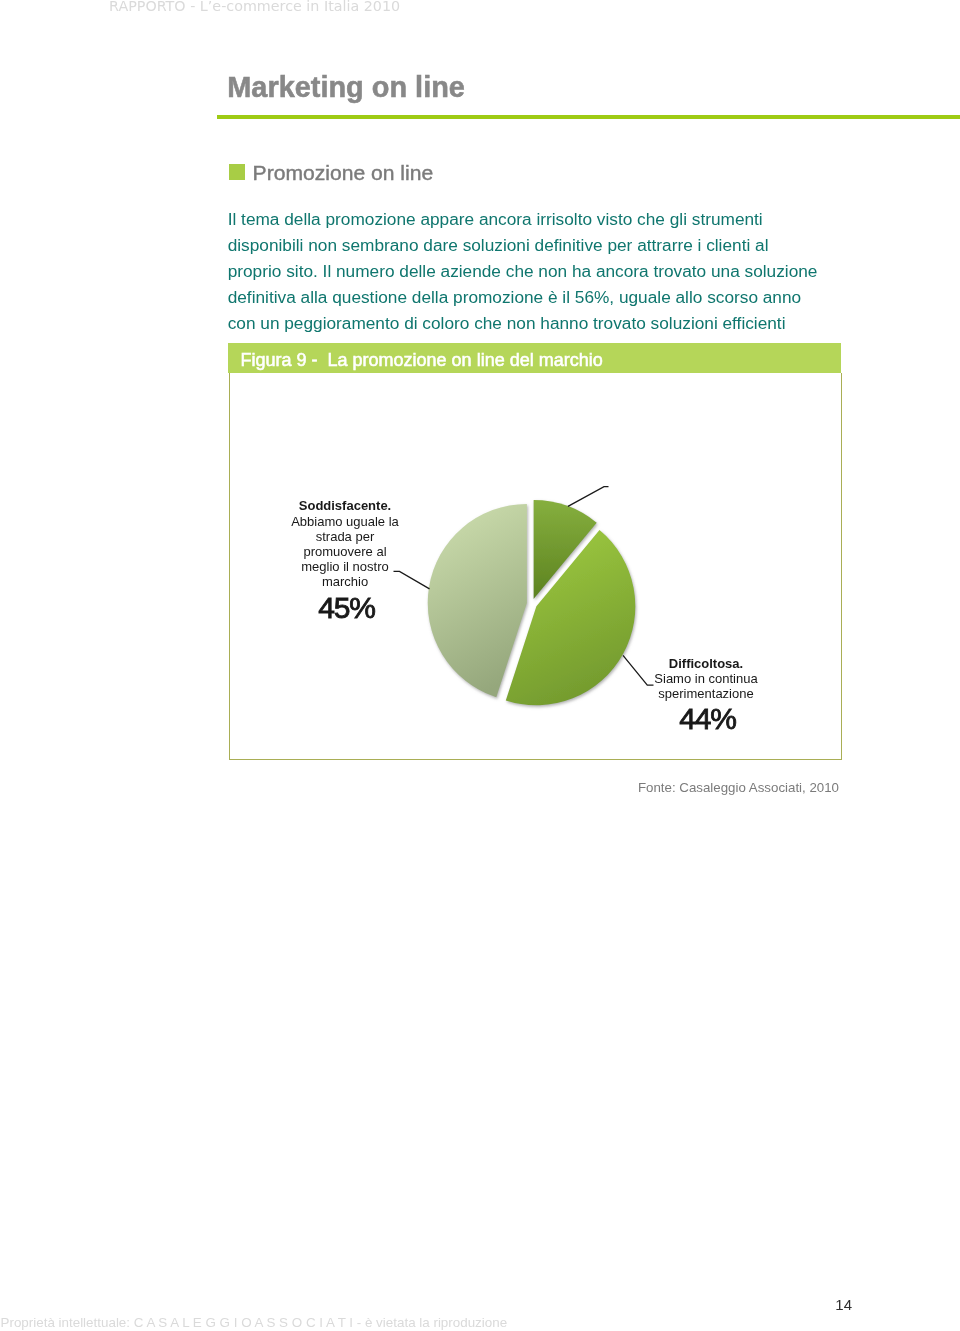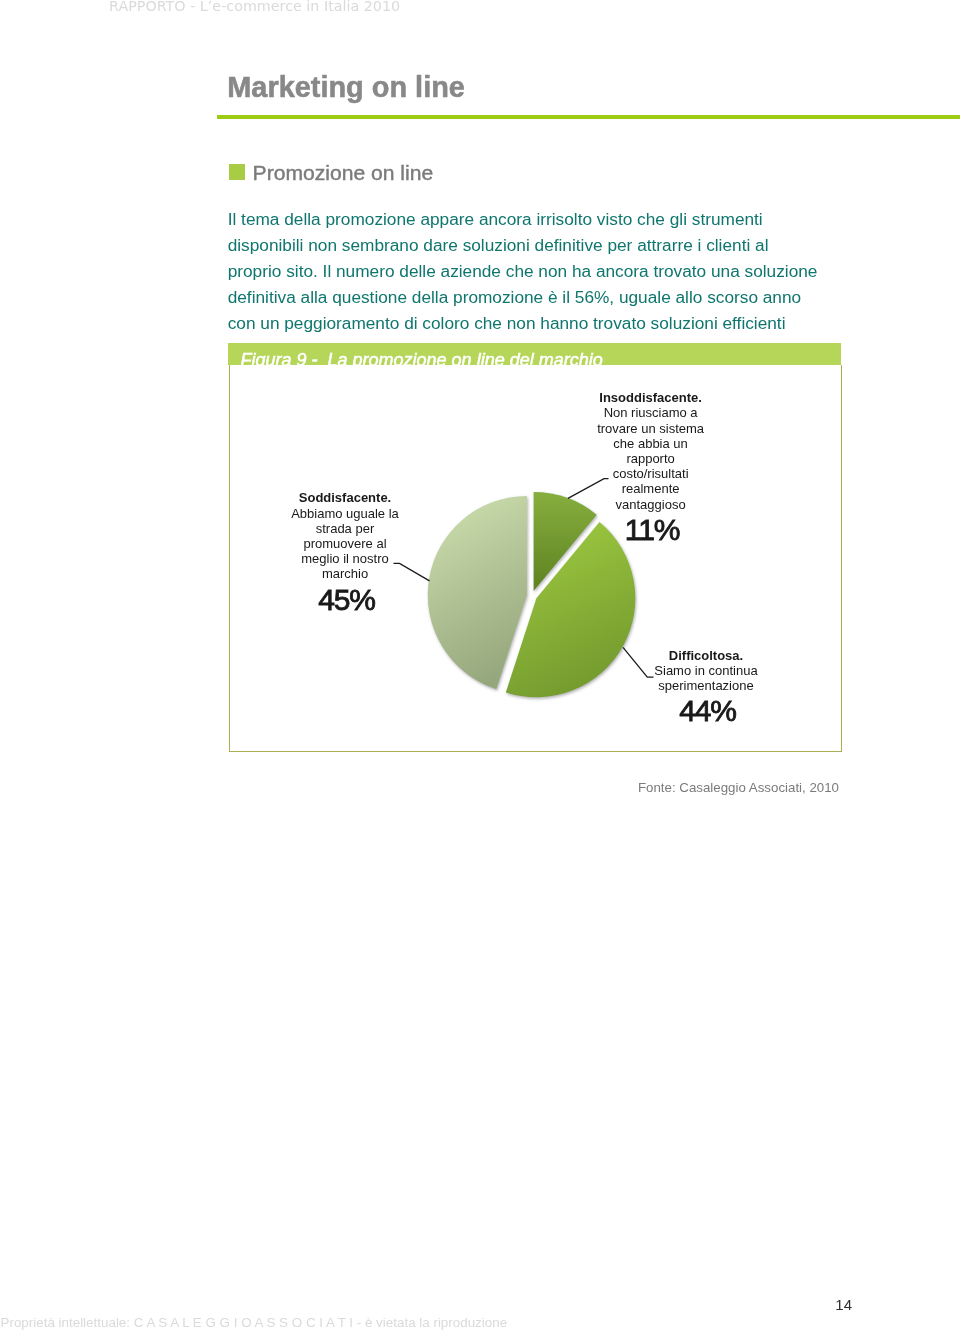--- a/index.html
+++ b/index.html
@@ -20,21 +20,21 @@
   
   #bullet-square{left:228.9px;top:164.2px;width:16.4px;height:16.2px;background:#a8cd45;}
   #section-head{left:252.6px;top:162.3px;font-size:21.1px;line-height:22px;color:#7b7b7b;
                 -webkit-text-stroke:0.45px #7b7b7b;white-space:nowrap;}
 
   
   #body-text{left:227.7px;top:205.5px;width:592px;font-size:17.25px;line-height:26px;color:#0f766e;}
 
   
   #figure{left:228px;top:342.6px;width:613px;}
-  #figure-bar{height:22px;background:#b5d659;position:relative;font-style:italic;}
+  #figure-bar{height:30px;background:#b5d659;position:relative;}
   #figure-caption{position:absolute;will-change:opacity;left:12.5px;top:7.05px;color:#ffffff;
                   -webkit-text-stroke:0.55px #ffffff;
                   font-size:18px;line-height:20px;white-space:pre;}
   #figure-body{height:387.8px;width:613px;margin-left:1px;box-sizing:border-box;border:1px solid #a9ae55;border-top:none;background:#fff;position:relative;}
   #pie-svg{position:absolute;left:-2px;top:0px;}
 
   .lbl{position:absolute;will-change:opacity;text-align:center;color:#191919;font-size:13px;line-height:15.2px;}
   .lbl-title{font-weight:bold;}
   .lbl-val{font-size:30px;line-height:35px;position:relative;left:1.5px;
             -webkit-text-stroke:0.85px #191919;letter-spacing:-1.1px;}
@@ -90,31 +90,20 @@
         <path fill="url(#grad-0)" d="M533.6,606.6 L533.6,507.6 A99,99 0 0,1 596.7,530.3 Z"></path>
         <path fill="url(#grad-1)" d="M536.4,613.9 L599.5,537.6 A99,99 0 0,1 505.8,708.0 Z"></path>
       </g>
       <g stroke="#1a1a1a" stroke-width="1.3" fill="none" stroke-linejoin="miter">
         <path d="M568,514 L604,494.2 L608.5,494.2"></path>
         <path d="M393.5,579 L399.5,579 L429.5,596.5"></path>
         <path d="M623,663 L647.3,692.8 L653.5,692.8"></path>
       </g>
     </svg>
 
-    <div class="lbl" id="lbl-ins">
-      <div class="lbl-title">Insoddisfacente.</div>
-      <div>Non riusciamo a</div>
-      <div>trovare un sistema</div>
-      <div>che abbia un</div>
-      <div>rapporto</div>
-      <div>costo/risultati</div>
-      <div>realmente</div>
-      <div>vantaggioso</div>
-      <div class="lbl-val">11%</div>
-    </div>
 
     <div class="lbl" id="lbl-sod">
       <div class="lbl-title">Soddisfacente.</div>
       <div>Abbiamo uguale la</div>
       <div>strada per</div>
       <div>promuovere al</div>
       <div>meglio il nostro</div>
       <div>marchio</div>
       <div class="lbl-val">45%</div>
     </div>

